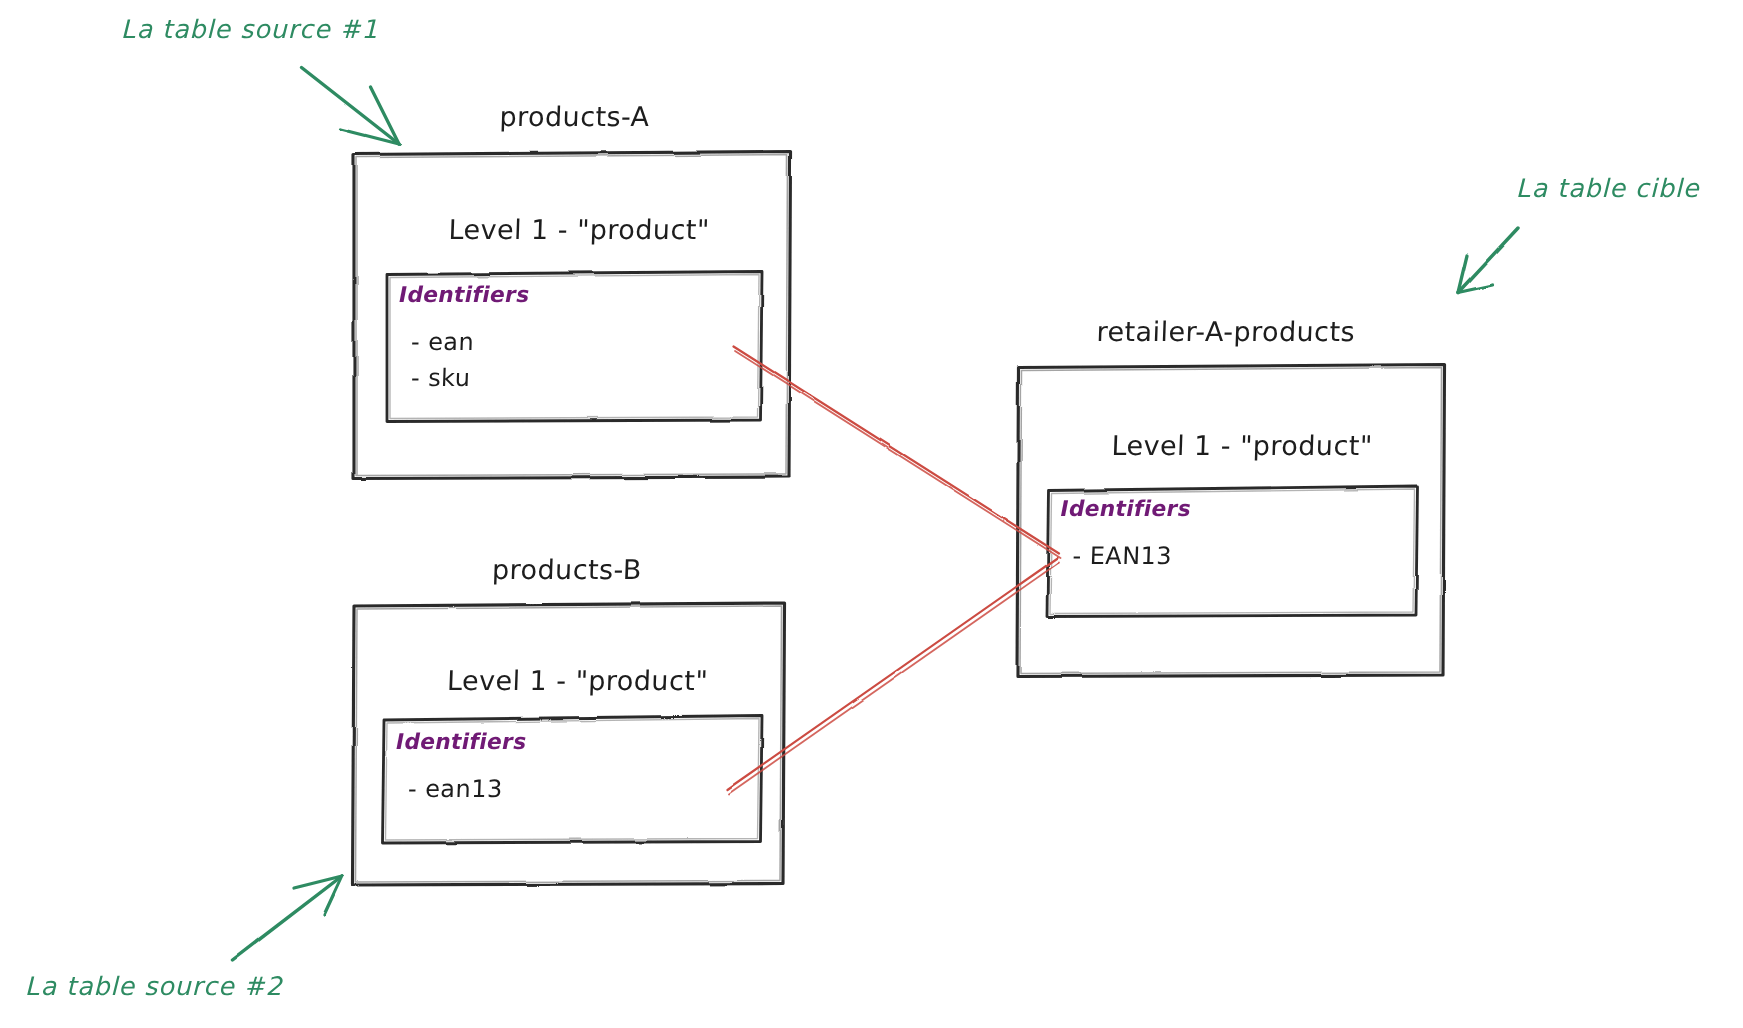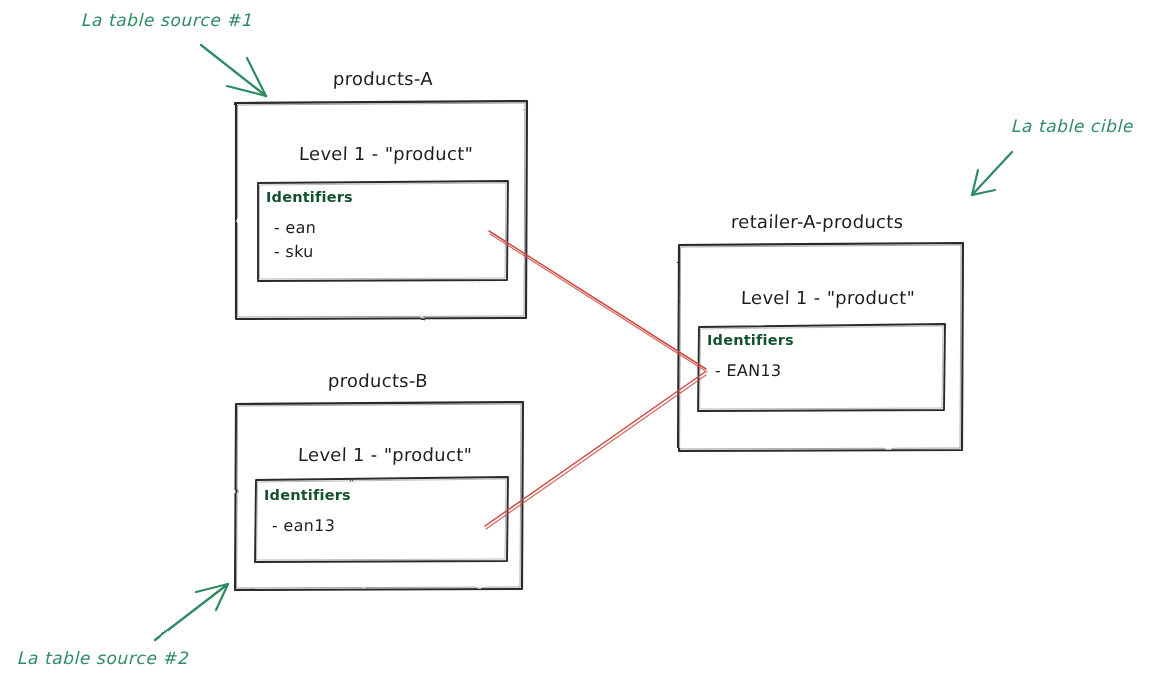--- a/index.html
+++ b/index.html
@@ -35,21 +35,22 @@
     color: #1d1d1d;
     transform: skewX(-2deg);
   }
   .level-title {
     font-size: 18px;
     color: #1d1d1d;
     transform: skewX(-2deg);
   }
   .ident-label {
     font-size: 14.5px;
-    color: #14532d;
+    color: #701a75;
+    font-style: italic;
     font-weight: 600;
     letter-spacing: 0.2px;
   }
   .ident-item {
     font-size: 16px;
     color: #1d1d1d;
     transform: skewX(-2deg);
   }
   .annot {
     font-size: 17px;

